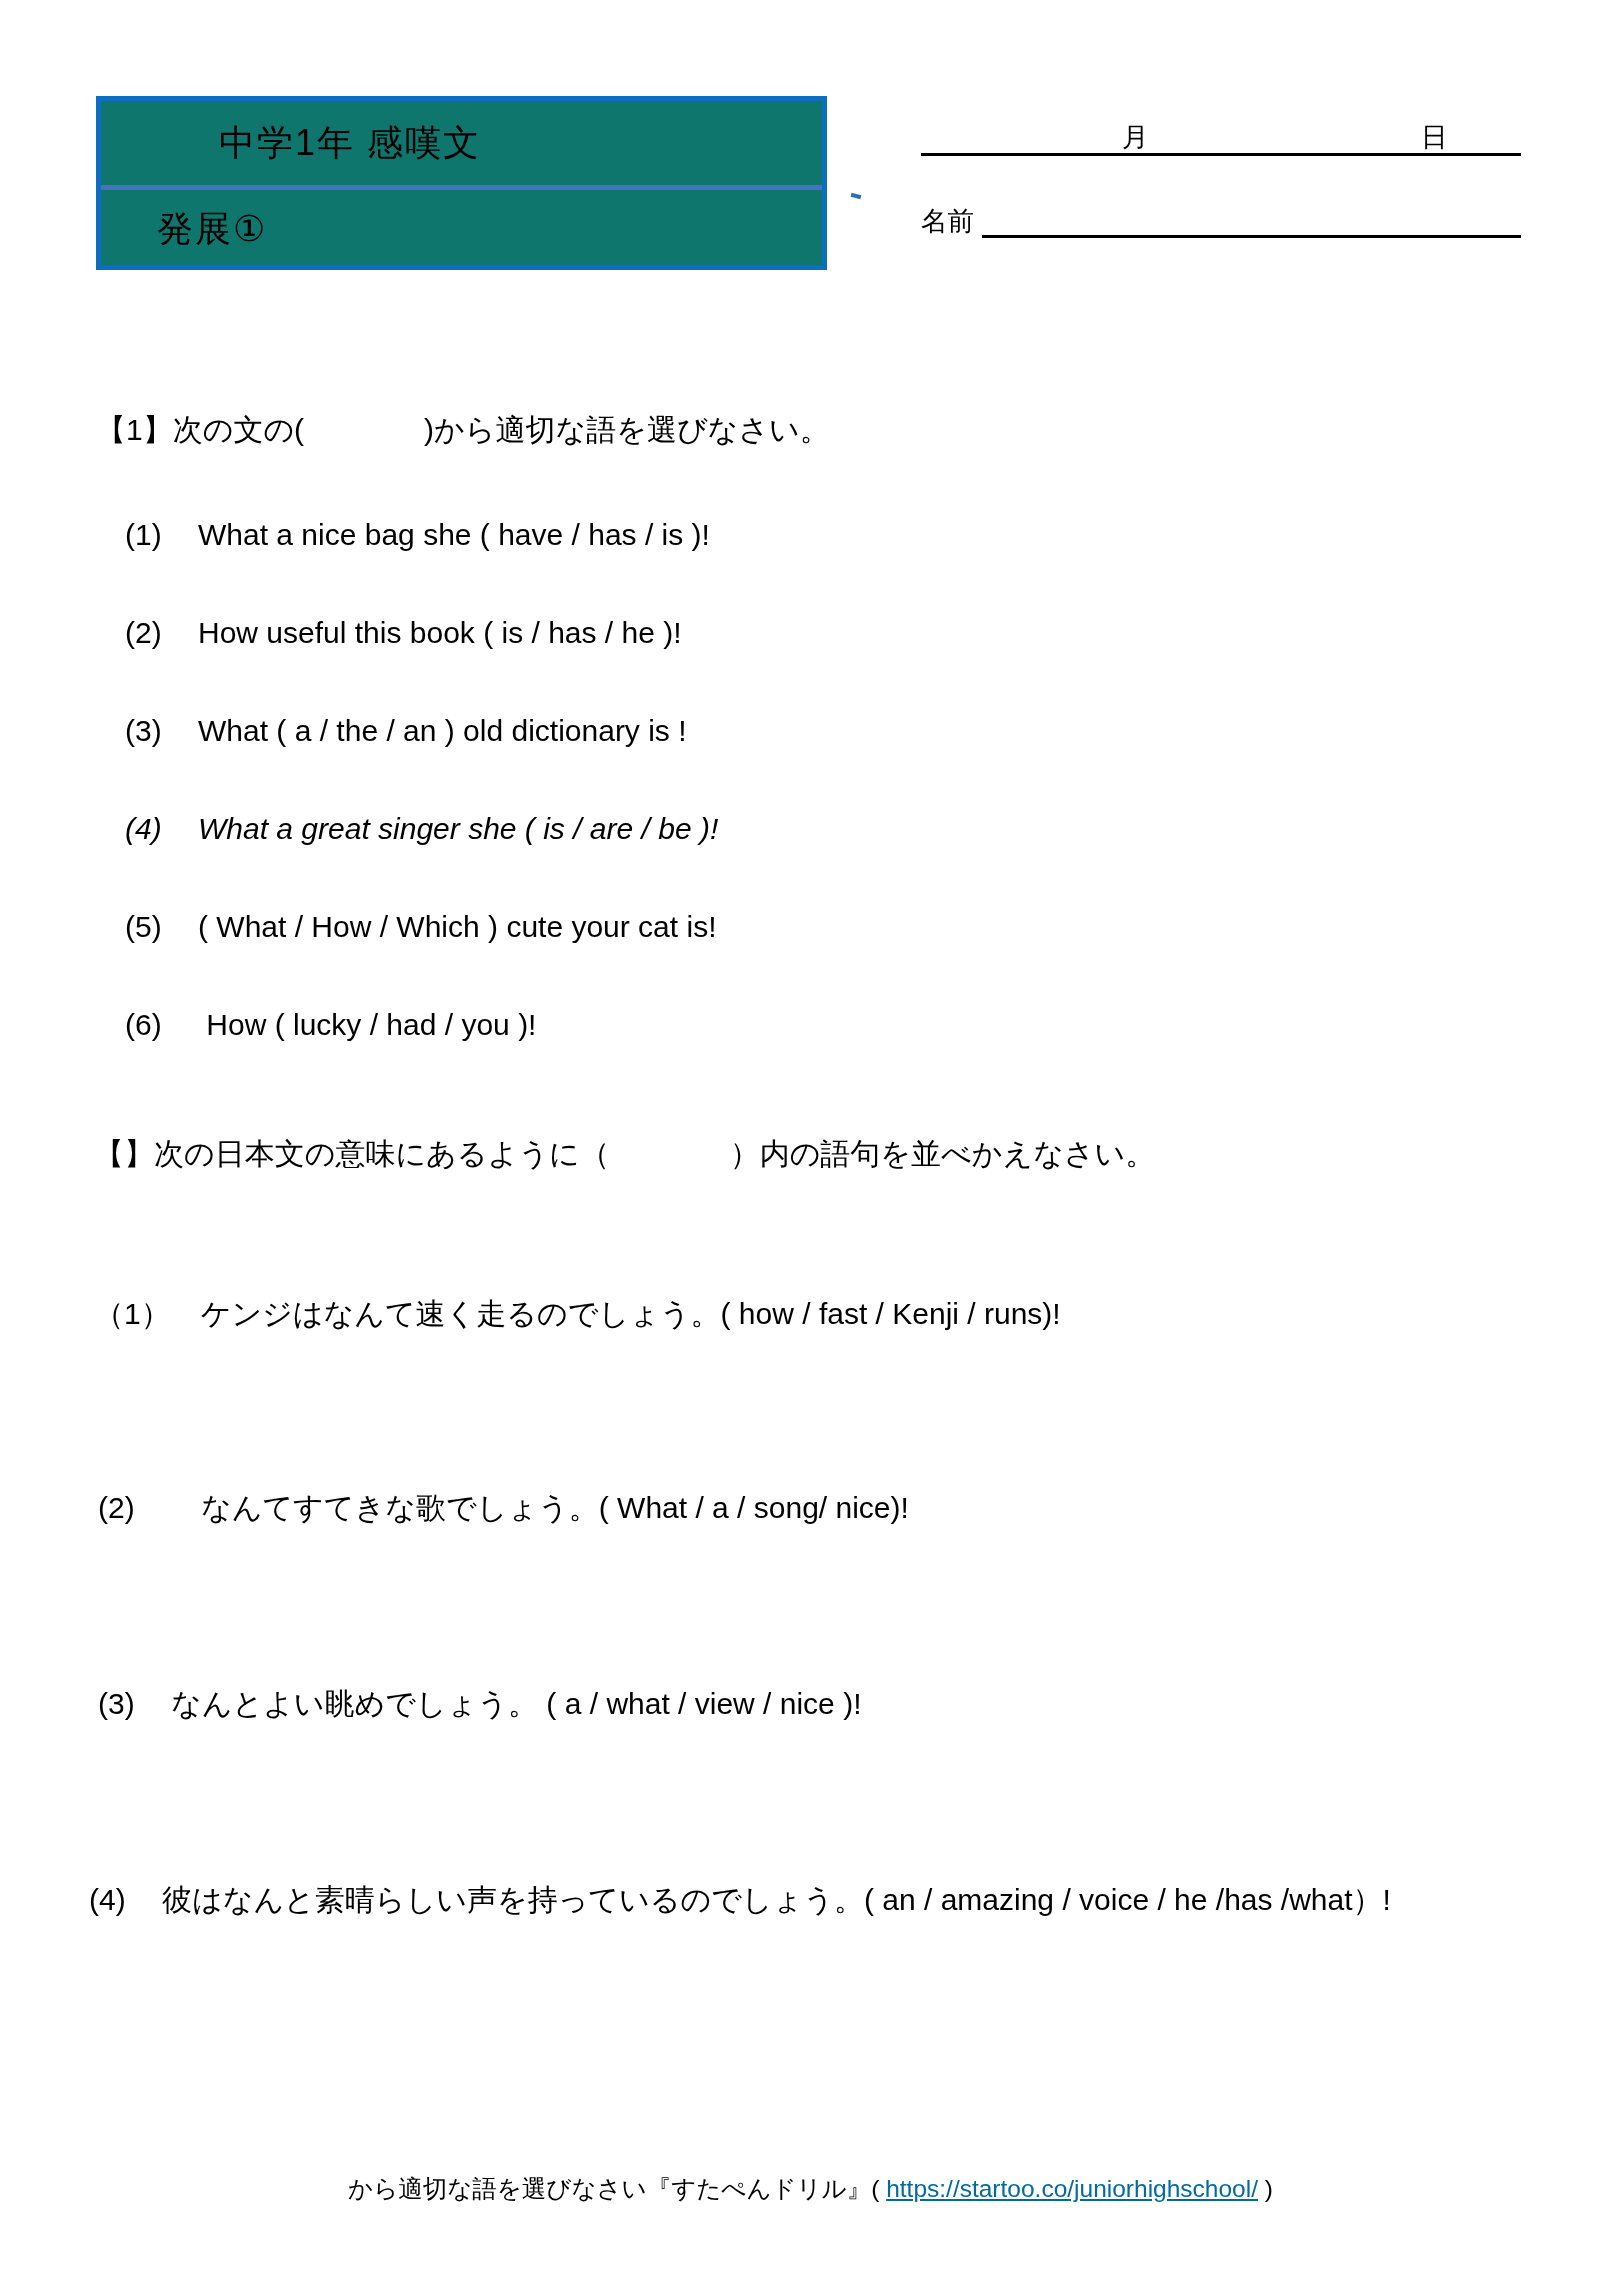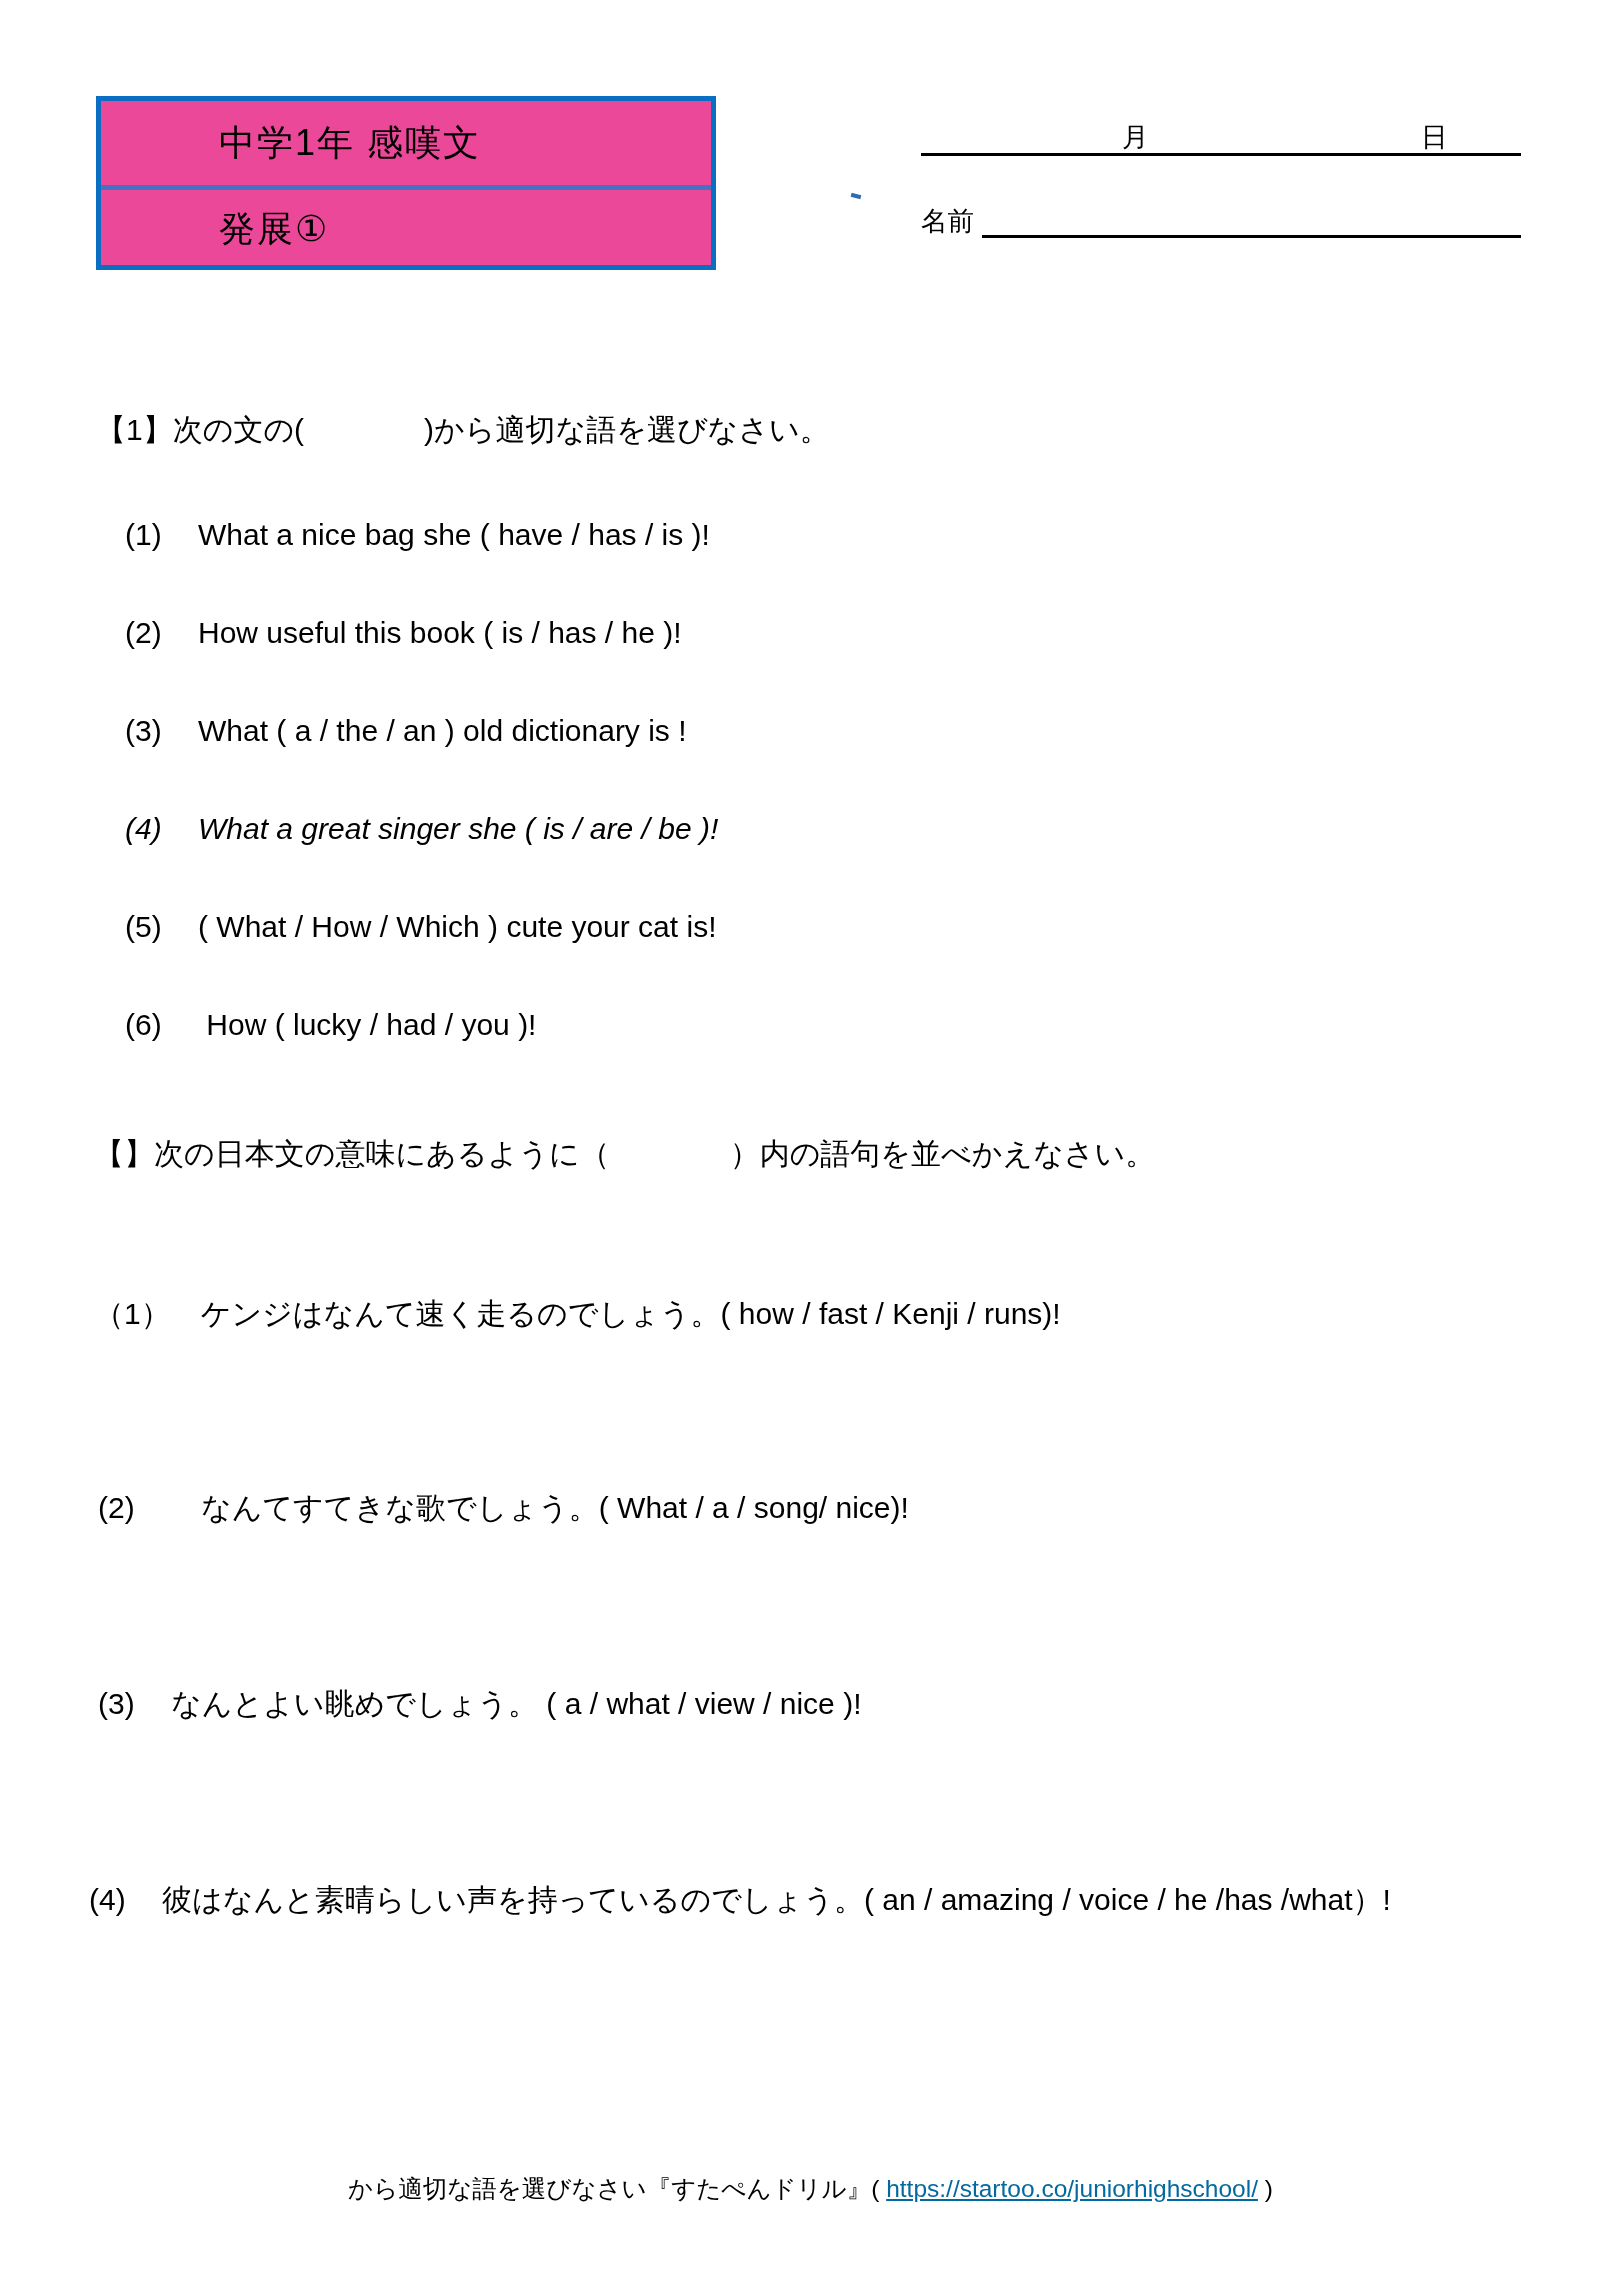--- a/index.html
+++ b/index.html
@@ -24,45 +24,45 @@
     position: absolute;
     left: 0;
     top: 0;
     width: 1621px;
     height: 294px;
   }
   .title-box {
     position: absolute;
     left: 96px;
     top: 96px;
-    width: 620px;
+    width: 731px;
     height: 174px;
     border: 5.9px solid #0a6fc2;
     box-sizing: border-box;
-    background: #ec4899;
+    background: #0f766e;
   }
   .title-row {
     position: absolute;
     left: 0;
     width: 100%;
     height: 84px;
     display: flex;
     align-items: center;
     box-sizing: border-box;
   }
   .title-row-1 { top: 0; }
   .title-row-2 { top: 84px; border-top: 5.9px solid #4472c4; }
   .title-text {
     padding-left: 118px;
     font-size: 36px;
     letter-spacing: 2px;
     white-space: nowrap;
   }
   .title-text-2 {
-    padding-left: 118px;
+    padding-left: 56px;
     font-size: 36px;
     letter-spacing: 2px;
     white-space: nowrap;
   }
   .stray-mark {
     position: absolute;
     left: 851px;
     top: 194px;
     width: 9.8px;
     height: 3.9px;

